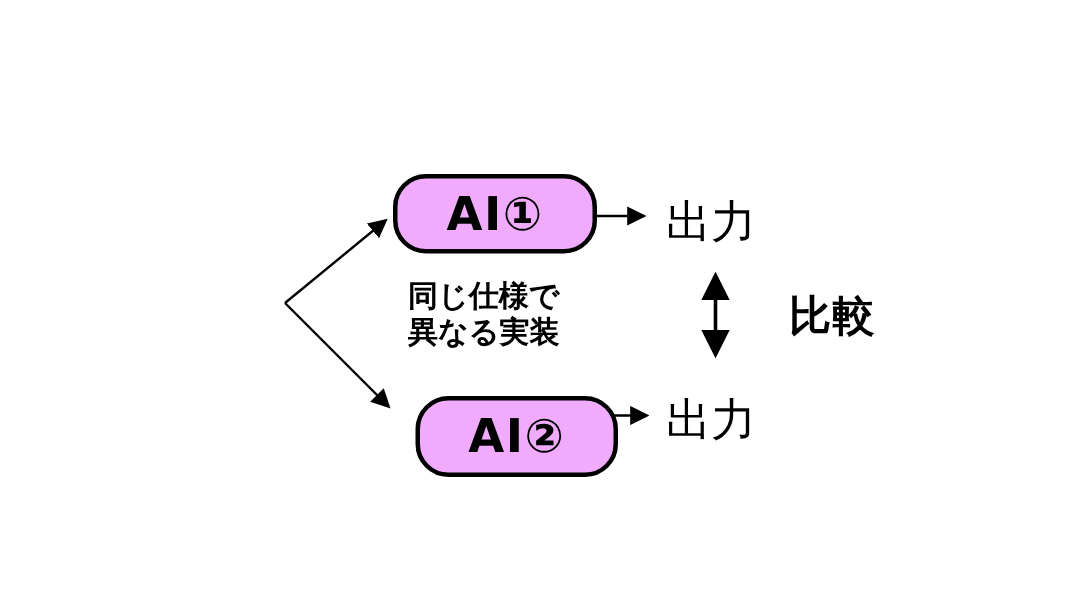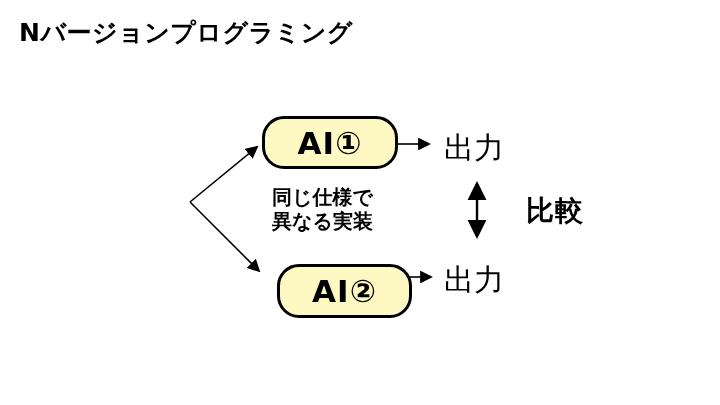--- a/index.html
+++ b/index.html
@@ -25,21 +25,21 @@
   }
   .input-label{left:119px;top:184px;}
   .output-top{left:444px;top:128px;}
   .output-bottom{left:444px;top:260px;}
   .ai-box{
     border:3px solid #000000;
     border-radius:22px;
     display:flex;align-items:center;justify-content:center;
     font-size:31px;font-weight:700;
     box-sizing:border-box;
-    background:#fef9c3;
+    background:#f0abfc;
     letter-spacing:1px;
   }
   .ai-box-1{left:262px;top:116px;width:136px;height:53px;}
   .ai-box-2{left:264px;top:264px;width:135px;height:54px;margin-left:13px;}
   .note{
     left:272px;top:185px;width:122px;
     text-align:left;
     font-size:20px;font-weight:700;
     line-height:1.2;
   }
@@ -52,21 +52,20 @@
   svg.connectors{
     position:absolute;left:0;top:0;
     pointer-events:none;
   }
 </style>
 </head>
 <body>
 
 <div class="slide">
 
-  <div class="abs title">Nバージョンプログラミング</div>
 
   <svg class="connectors" width="720" height="405" viewBox="0 0 720 405">
     <defs>
       <marker id="arrowhead" viewBox="0 0 10 10" refX="8.5" refY="5" markerWidth="8" markerHeight="8" orient="auto-start-reverse">
         <path d="M0,0 L10,5 L0,10 z" fill="#000000"></path>
       </marker>
     </defs>
     <path d="M190,202 L257,147" stroke="#000000" stroke-width="1.6" fill="none" marker-end="url(#arrowhead)"></path>
     <path d="M190,202 L259,271" stroke="#000000" stroke-width="1.6" fill="none" marker-end="url(#arrowhead)"></path>
     <path d="M398,144 L429,144" stroke="#000000" stroke-width="1.6" fill="none" marker-end="url(#arrowhead)"></path>

